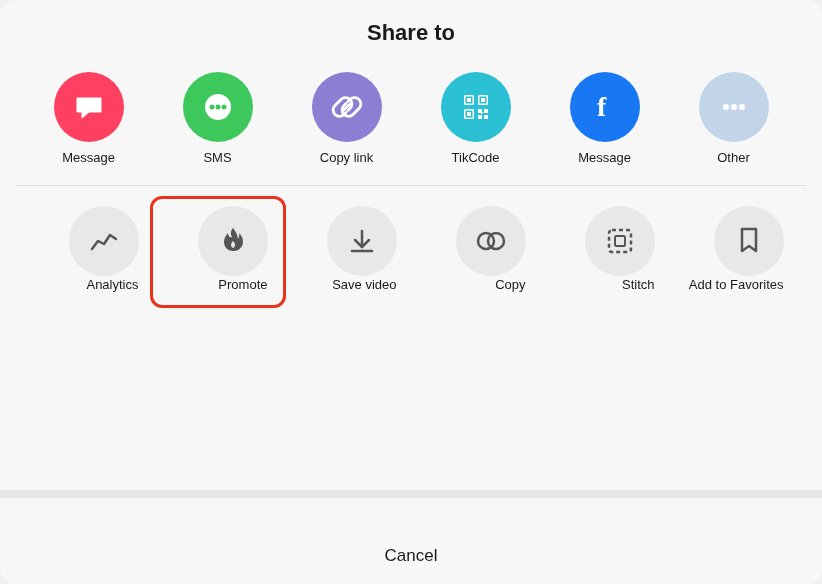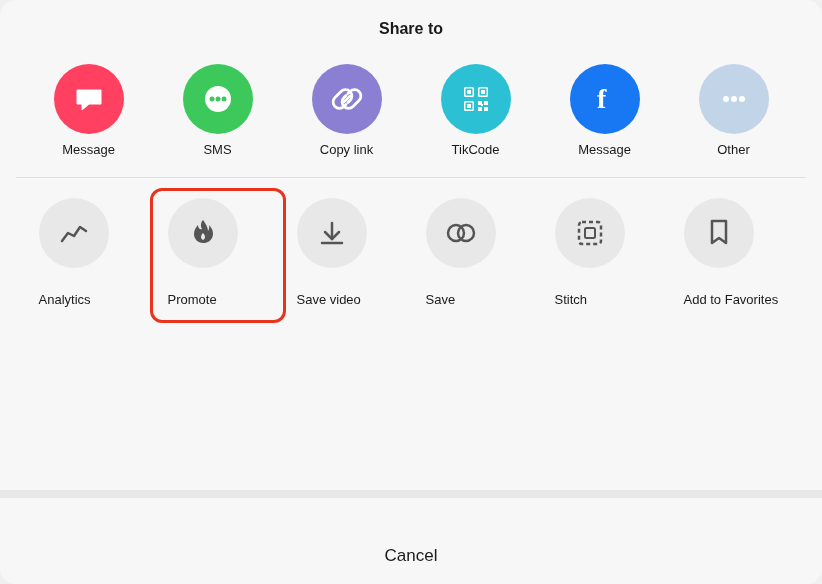--- a/index.html
+++ b/index.html
@@ -23,21 +23,21 @@
       flex-direction: column;
       overflow: hidden;
     }
 
     .share-title-section {
       padding: 20px 0 10px;
       text-align: center;
     }
 
     .share-title {
-      font-size: 16px;
+      font-size: 22px;
       font-weight: 700;
       color: #1a1a1a;
     }
 
     .top-row {
       display: flex;
       justify-content: space-around;
       align-items: flex-start;
       padding: 16px 24px 20px;
     }
@@ -83,22 +83,22 @@
     .bottom-row {
       display: flex;
       justify-content: space-around;
       align-items: flex-start;
       padding: 20px 24px 20px;
     }
 
     .action-item {
       display: flex;
       flex-direction: column;
-      align-items: flex-start;
-      gap: 24px;
+      align-items: flex-end;
+      gap: 1px;
       cursor: pointer;
       width: 100px;
       position: relative;
     }
 
     .action-icon-circle {
       width: 70px;
       height: 70px;
       border-radius: 50%;
       background: #e8e8e8;
@@ -283,21 +283,21 @@
       <span class="action-item-label">Save video</span>
     </div>
 
     <div class="action-item">
       <div class="action-icon-circle">
         <svg width="36" height="36" viewBox="0 0 36 36" fill="none">
           <circle cx="13" cy="18" r="8" stroke="#555" stroke-width="2.5" fill="none"></circle>
           <circle cx="23" cy="18" r="8" stroke="#555" stroke-width="2.5" fill="none"></circle>
         </svg>
       </div>
-      <span class="action-item-label">Save</span>
+      <span class="action-item-label">Copy</span>
     </div>
 
     <div class="action-item">
       <div class="action-icon-circle">
         <svg width="34" height="34" viewBox="0 0 34 34" fill="none">
           <rect x="6" y="6" width="22" height="22" rx="3" stroke="#555" stroke-width="2.5" fill="none" stroke-dasharray="4 3"></rect>
           <rect x="12" y="12" width="10" height="10" rx="1.5" stroke="#555" stroke-width="2" fill="none"></rect>
         </svg>
       </div>
       <span class="action-item-label">Stitch</span>

